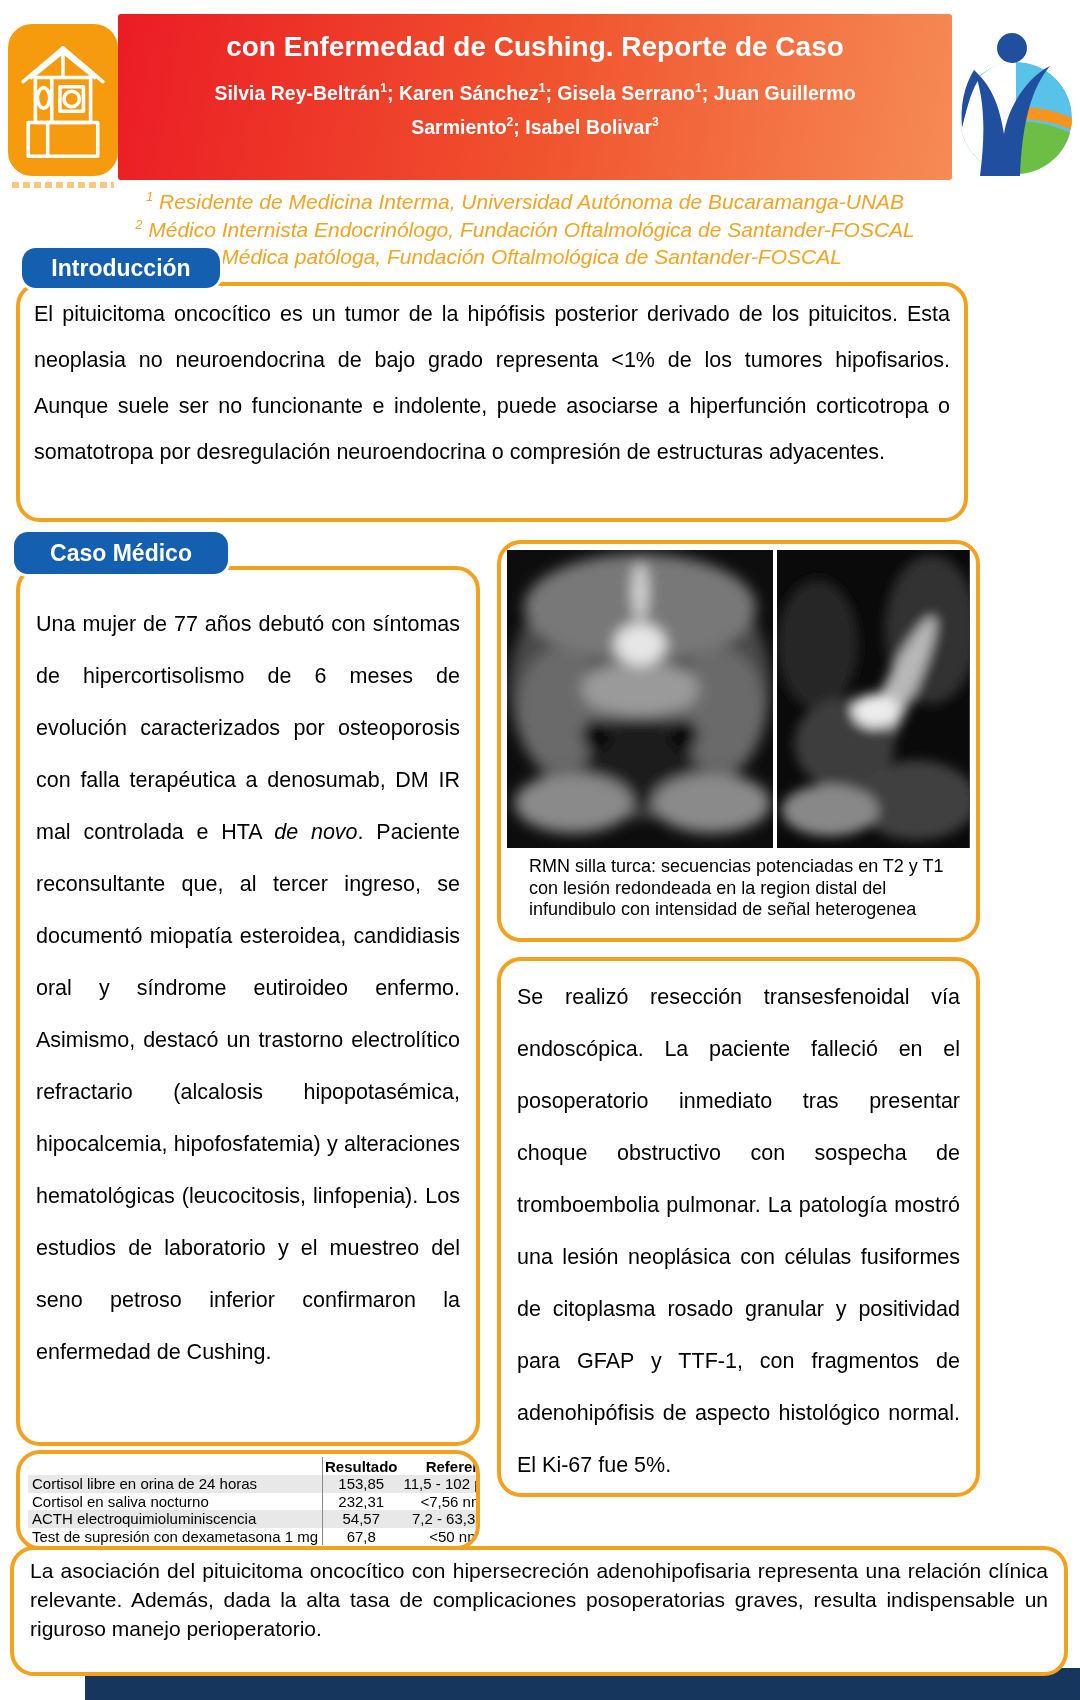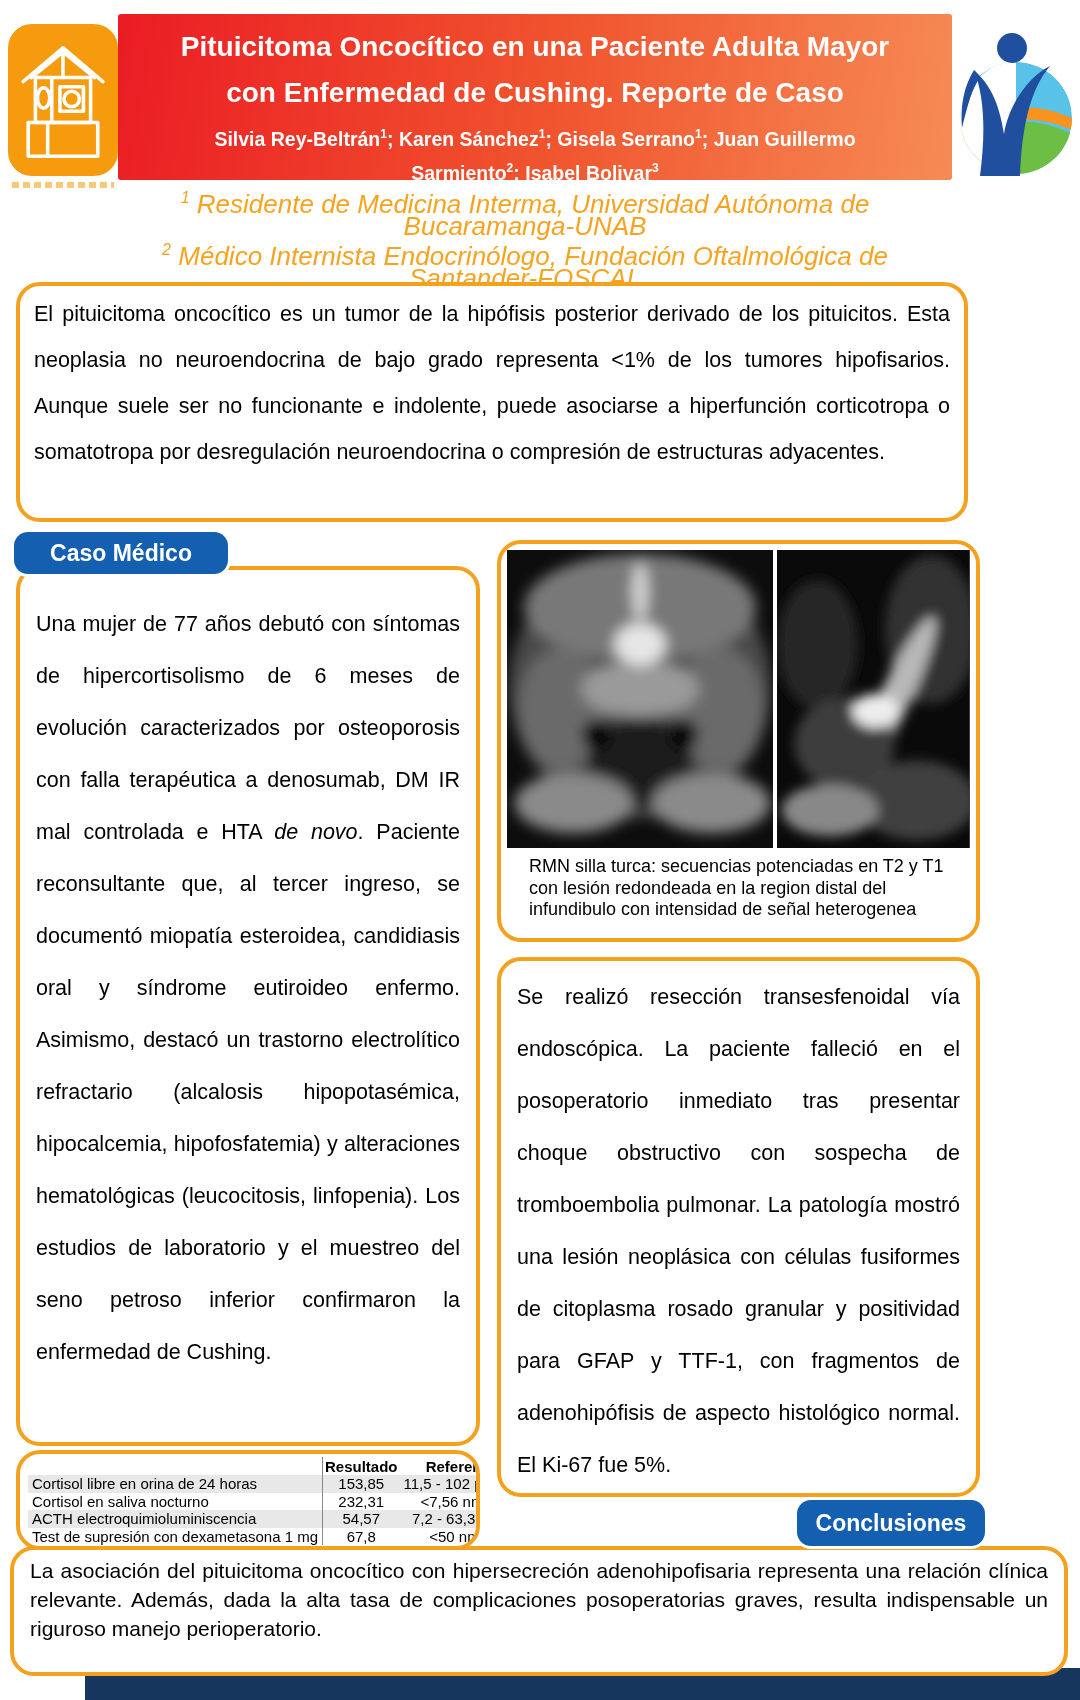--- a/index.html
+++ b/index.html
@@ -24,21 +24,21 @@
     display:flex; align-items:center; justify-content:center;
   }
   .unab-marks {
     position:absolute; left:12px; top:182px; width:102px; height:6px; opacity:.55;
     background:repeating-linear-gradient(90deg, var(--unab-orange) 0 7px, transparent 7px 11px);
   }
   .congress-logo { position:absolute; left:950px; top:26px; width:126px; height:154px; }
 
   .affiliations {
     position:absolute; left:130px; top:186px; width:790px; text-align:center;
-    color:var(--affil-orange); font-style:italic; font-size:26px; line-height:22.5px;
+    color:var(--affil-orange); font-style:italic; font-size:21px; line-height:22.5px;
   }
 
   
   .badge {
     position:absolute; background:var(--badge-blue); color:#fff; font-weight:bold;
     font-size:23px; border-radius:14px; display:flex; align-items:center; justify-content:center;
     z-index:3; box-shadow:0 0 0 3px #fff;
   }
   .badge-intro { left:22px; top:248px; width:198px; height:40px; }
   .badge-caso  { left:14px; top:532px; width:214px; height:42px; }
@@ -95,21 +95,20 @@
       <rect x="42" y="47" width="23" height="24"></rect>
       <circle cx="53.5" cy="59" r="7.5"></circle>
       <rect x="11" y="82" width="68" height="33"></rect>
       <path d="M30 82 L30 115"></path>
     </svg>
   </div>
   <div class="unab-marks"></div>
 
   <div class="header-band">
     <div class="title">
-        <div>Pituicitoma Oncocítico en una Paciente Adulta Mayor</div>
         <div>con Enfermedad de Cushing.  Reporte de Caso</div>
       </div>
     <div class="authors"><span>Silvia Rey-Beltrán</span><sup>1</sup>; <span>Karen Sánchez</span><sup>1</sup>; <span>Gisela Serrano</span><sup>1</sup>; <span>Juan Guillermo Sarmiento</span><sup>2</sup>; <span>Isabel Bolivar</span><sup>3</sup></div>
   </div>
 
   <div class="congress-logo">
     <svg width="126" height="154" viewBox="0 0 126 154">
       <defs>
           <clipPath id="gclip">
             <circle cx="66" cy="92" r="56"></circle>
@@ -126,20 +125,23 @@
       <path d="M24 44 C14 60 10 80 12 102 C18 78 22 62 30 52 Z" fill="#1F4F9E"></path>
     </svg>
   </div>
 
   <div class="affiliations">
       <div><sup>1</sup> Residente de Medicina Interma, Universidad Autónoma de Bucaramanga-UNAB</div>
       <div><sup>2</sup> Médico Internista Endocrinólogo, Fundación Oftalmológica de Santander-FOSCAL</div>
       <div><sup>3</sup> Médica patóloga, Fundación Oftalmológica de Santander-FOSCAL</div>
     </div>
 
+  <div class="badge badge-intro">
+    <span>Introducción</span>
+  </div>
   <div class="obox box-intro">
     <div class="body-text">El pituicitoma oncocítico es un tumor de la hipófisis posterior derivado de los pituicitos. Esta neoplasia no neuroendocrina de bajo grado representa &lt;1% de los tumores hipofisarios. Aunque suele ser no funcionante e indolente, puede asociarse a hiperfunción corticotropa o somatotropa por desregulación neuroendocrina o compresión de estructuras adyacentes.</div>
   </div>
 
   <div class="badge badge-caso">
     <span>Caso Médico</span>
   </div>
   <div class="obox box-caso">
     <div class="body-text caso-text"><span>Una mujer de 77 años debutó con síntomas de hipercortisolismo de 6 meses de evolución caracterizados por osteoporosis con falla terapéutica a denosumab, DM IR mal controlada e HTA </span><span style="font-style: italic;">de novo</span><span>. Paciente reconsultante que, al tercer ingreso, se documentó miopatía esteroidea, candidiasis oral y síndrome eutiroideo enfermo. Asimismo, destacó un trastorno electrolítico refractario (alcalosis hipopotasémica, hipocalcemia, hipofosfatemia) y alteraciones hematológicas (leucocitosis, linfopenia). Los estudios de laboratorio y el muestreo del seno petroso inferior confirmaron la enfermedad de Cushing.</span></div>
   </div>
@@ -222,22 +224,19 @@
             <tr>
               <td>Test de supresión con dexametasona 1 mg</td>
               <td>67,8</td>
               <td>&lt;50 nmol/l</td>
             </tr>
           </tbody>
       </table>
     </div>
   </div>
 
-  <div class="badge badge-concl">
-    <span>Conclusiones</span>
-  </div>
   <div class="obox box-concl">
     <div class="body-text concl-text">La asociación del pituicitoma oncocítico con hipersecreción adenohipofisaria representa una relación clínica relevante. Además, dada la alta tasa de complicaciones posoperatorias graves, resulta indispensable un riguroso manejo perioperatorio.</div>
   </div>
 
   <div class="footer-bar"></div>
 
 </div>
 
 </body></html>

